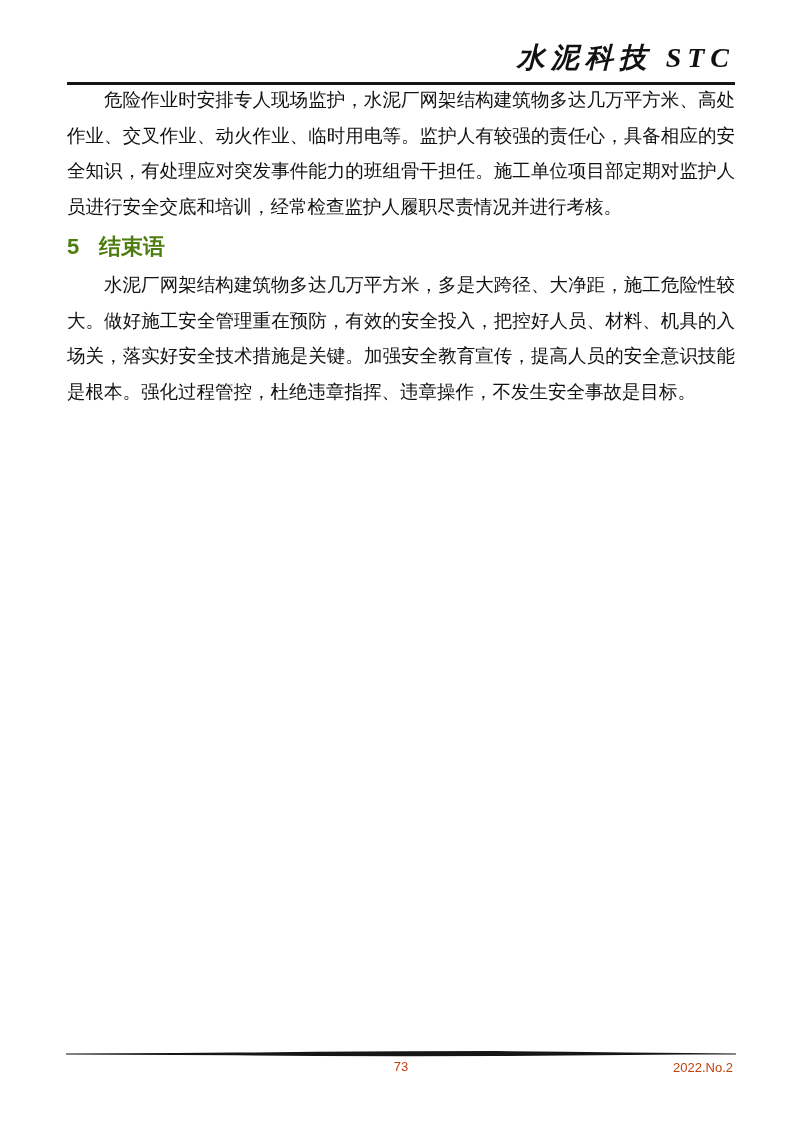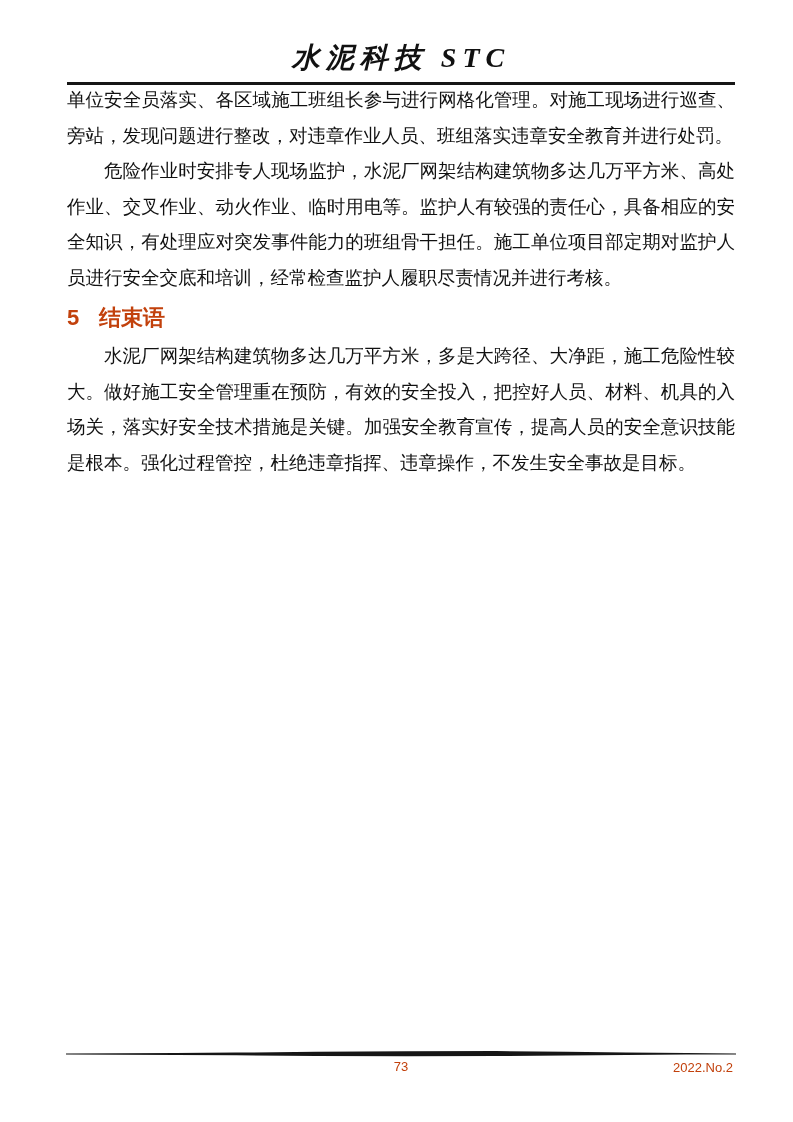--- a/index.html
+++ b/index.html
@@ -27,20 +27,21 @@
   }
   .journal-title {
     font-family: "Liberation Serif", "DejaVu Serif", serif;
     font-style: italic;
     font-weight: bold;
     font-size: 28px;
     line-height: 36px;
     letter-spacing: 6px;
     color: #111111;
     white-space: nowrap;
+    text-align: right;
   }
   .header-rule {
     margin-top: 6px;
     height: 2.5px;
     background: #161616;
   }
 
   
   .content {
     position: absolute;
@@ -60,21 +61,21 @@
   .content p.no-indent {
     text-indent: 0;
   }
   .section-heading {
     margin: 7px 0 6px 0;
     font-family: "Liberation Sans", "DejaVu Sans", sans-serif;
     font-weight: bold;
     font-size: 22px;
     line-height: 30px;
     text-align: left;
-    color: #c2410c;
+    color: #4d7c0f;
   }
   .section-number {
     display: inline-block;
     margin-right: 0.9em;
   }
 
   
   .page-footer {
     position: absolute;
     top: 1050px;
@@ -109,21 +110,20 @@
 <body>
 
 <div class="page">
 
   <header class="page-header">
     <div class="journal-title">水泥科技 STC</div>
     <div class="header-rule"></div>
   </header>
 
   <main class="content">
-    <p class="no-indent">单位安全员落实、各区域施工班组长参与进行网格化管理。对施工现场进行巡查、旁站，发现问题进行整改，对违章作业人员、班组落实违章安全教育并进行处罚。</p>
     <p>危险作业时安排专人现场监护，水泥厂网架结构建筑物多达几万平方米、高处作业、交叉作业、动火作业、临时用电等。监护人有较强的责任心，具备相应的安全知识，有处理应对突发事件能力的班组骨干担任。施工单位项目部定期对监护人员进行安全交底和培训，经常检查监护人履职尽责情况并进行考核。</p>
 
     <h2 class="section-heading">
       <span class="section-number">5</span><span class="section-title">结束语</span>
     </h2>
 
     <p>水泥厂网架结构建筑物多达几万平方米，多是大跨径、大净距，施工危险性较大。做好施工安全管理重在预防，有效的安全投入，把控好人员、材料、机具的入场关，落实好安全技术措施是关键。加强安全教育宣传，提高人员的安全意识技能是根本。强化过程管控，杜绝违章指挥、违章操作，不发生安全事故是目标。</p>
   </main>
 
   <footer class="page-footer">

